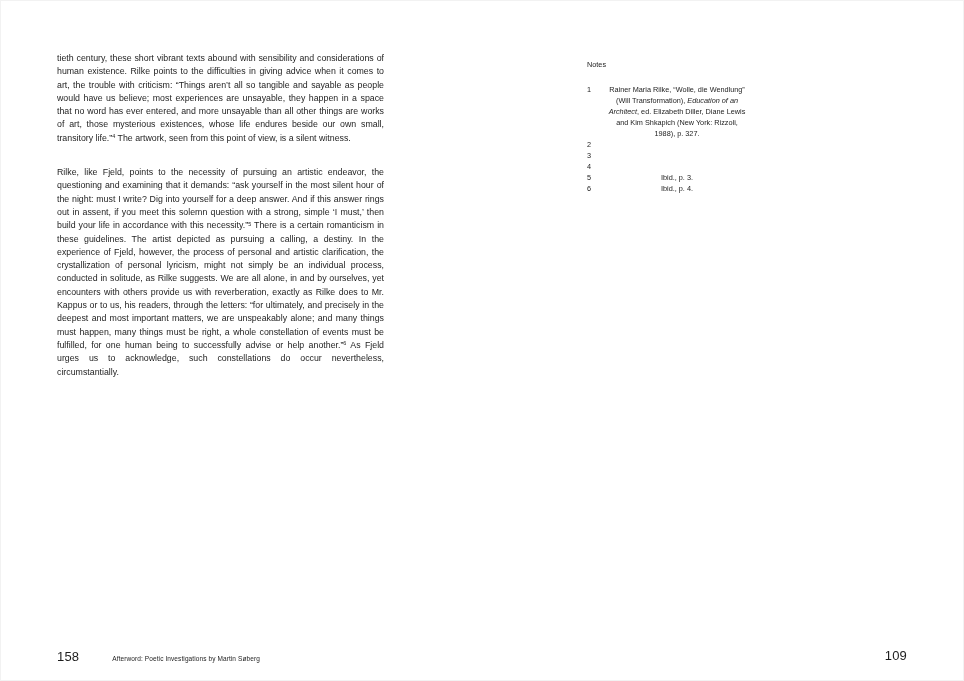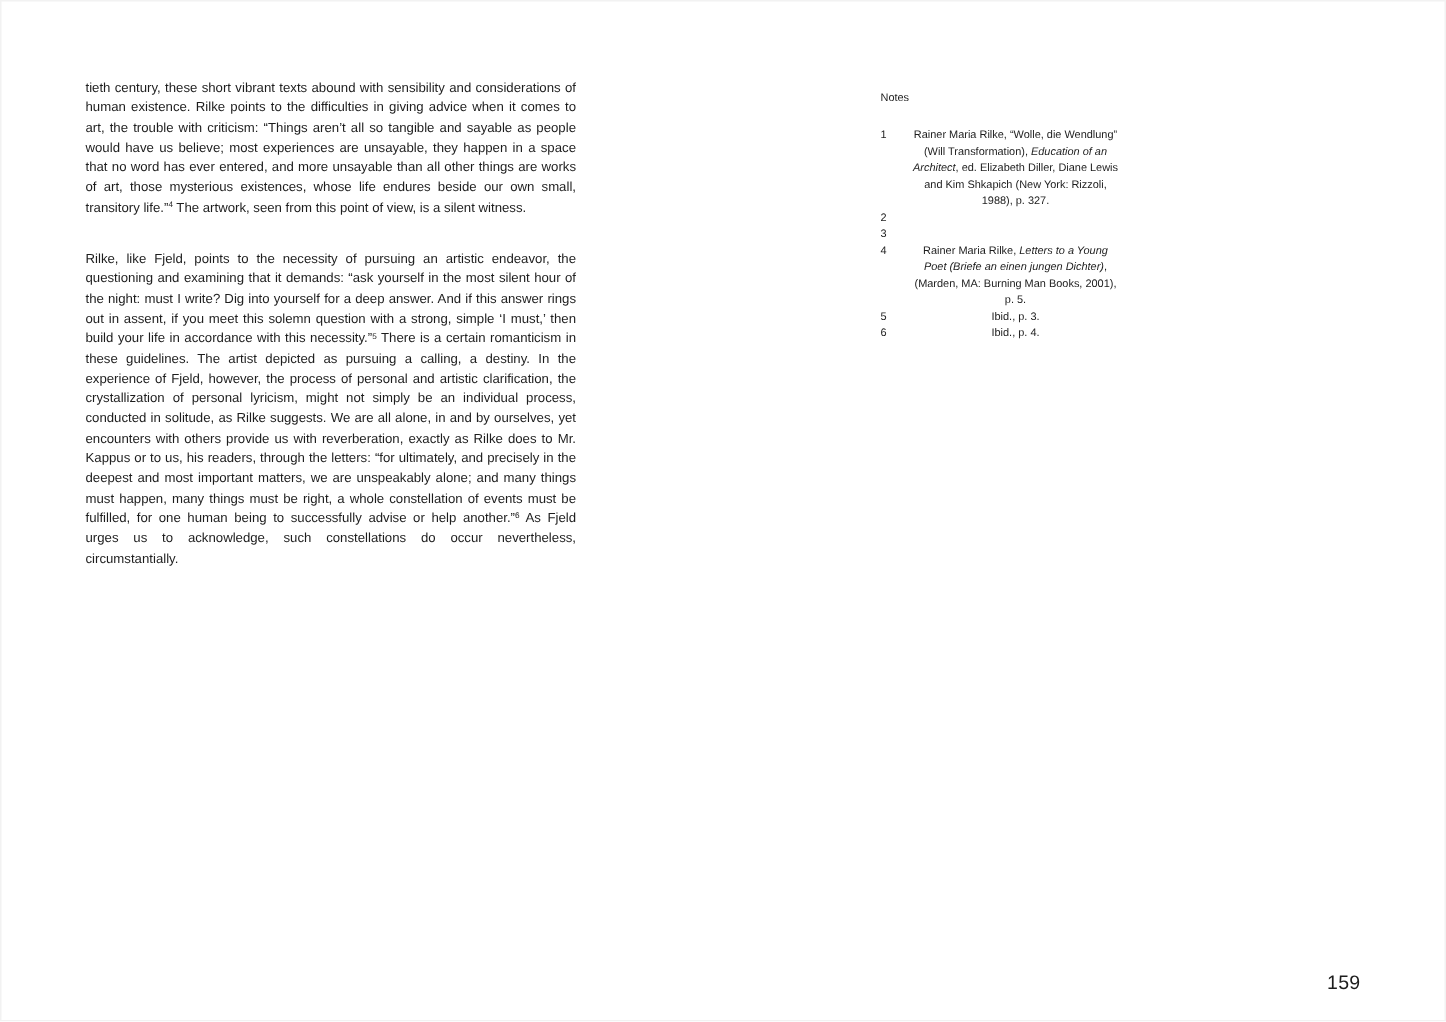--- a/index.html
+++ b/index.html
@@ -111,48 +111,51 @@
 </head>
 <body>
 
 <div class="spread" style="color: rgb(29, 29, 29); background: rgb(255, 255, 255);">
 
   <section class="page page-left">
     <div class="body-text" id="body-text">
         <p>tieth century, these short vibrant texts abound with sensibility and consid­erations of human existence. Rilke points to the difficulties in giving advice when it comes to art, the trouble with criticism: “Things aren’t all so tangible and sayable as people would have us believe; most experiences are unsayable, they happen in a space that no word has ever entered, and more unsayable than all other things are works of art, those mysterious existences, whose life endures beside our own small, transitory life.”<sup>4</sup> The artwork, seen from this point of view, is a silent witness.</p>
         <p>Rilke, like Fjeld, points to the necessity of pursuing an artistic endeavor, the questioning and examining that it demands: “ask yourself in the most silent hour of the night: must I write? Dig into yourself for a deep answer. And if this answer rings out in assent, if you meet this solemn question with a strong, simple ‘I must,’ then build your life in accordance with this necessity.”<sup>5</sup> There is a certain romanticism in these guidelines. The artist depicted as pursuing a calling, a destiny. In the experience of Fjeld, however, the process of per­sonal and artistic clarification, the crystallization of personal lyricism, might not simply be an individual process, conducted in solitude, as Rilke suggests. We are all alone, in and by ourselves, yet encounters with others provide us with reverberation, exactly as Rilke does to Mr. Kappus or to us, his readers, through the letters: “for ultimately, and precisely in the deepest and most im­portant matters, we are unspeakably alone; and many things must happen, many things must be right, a whole constellation of events must be fulfilled, for one human being to successfully advise or help another.”<sup>6</sup> As Fjeld urges us to acknowledge, such constellations do occur nevertheless, circumstantially.</p>
       </div>
+    <footer class="footer-left">
+      <span class="page-num">158</span>
+      <span class="running-footer">Afterword: Poetic Investigations by Martin Søberg</span>
+    </footer>
   </section>
 
   <section class="page page-right">
     <div class="notes">
       <h2 class="notes-heading">Notes</h2>
       <ol class="notes-list" id="notes-list">
           <li class="note-item">
             <span class="note-number">1</span>
             <span class="note-text">Rainer Maria Rilke, “Wolle, die Wendlung” (Will Transformation), <em>Education of an Architect</em>, ed. Elizabeth Diller, Diane Lewis and Kim Shkapich (New York: Rizzoli, 1988), p. 327.</span>
           </li>
           <li class="note-item">
             <span class="note-number">2</span>
           </li>
           <li class="note-item">
             <span class="note-number">3</span>
           </li>
           <li class="note-item">
             <span class="note-number">4</span>
-            <span class="note-text">Rainer Maria Rilke, <em>Letters to a Young Poet (Briefe an einen jungen Dichter)</em>, (Marden, MA: Burning Man Books, 2001), p. 5.</span>
           </li>
           <li class="note-item">
             <span class="note-number">5</span>
             <span class="note-text">Ibid., p. 3.</span>
           </li>
           <li class="note-item">
             <span class="note-number">6</span>
             <span class="note-text">Ibid., p. 4.</span>
           </li>
         </ol>
     </div>
     <footer class="footer-right">
-      <span class="page-num">159</span>
+      <span class="page-num">109</span>
     </footer>
   </section>
 
 </div>
 
 </body></html>

